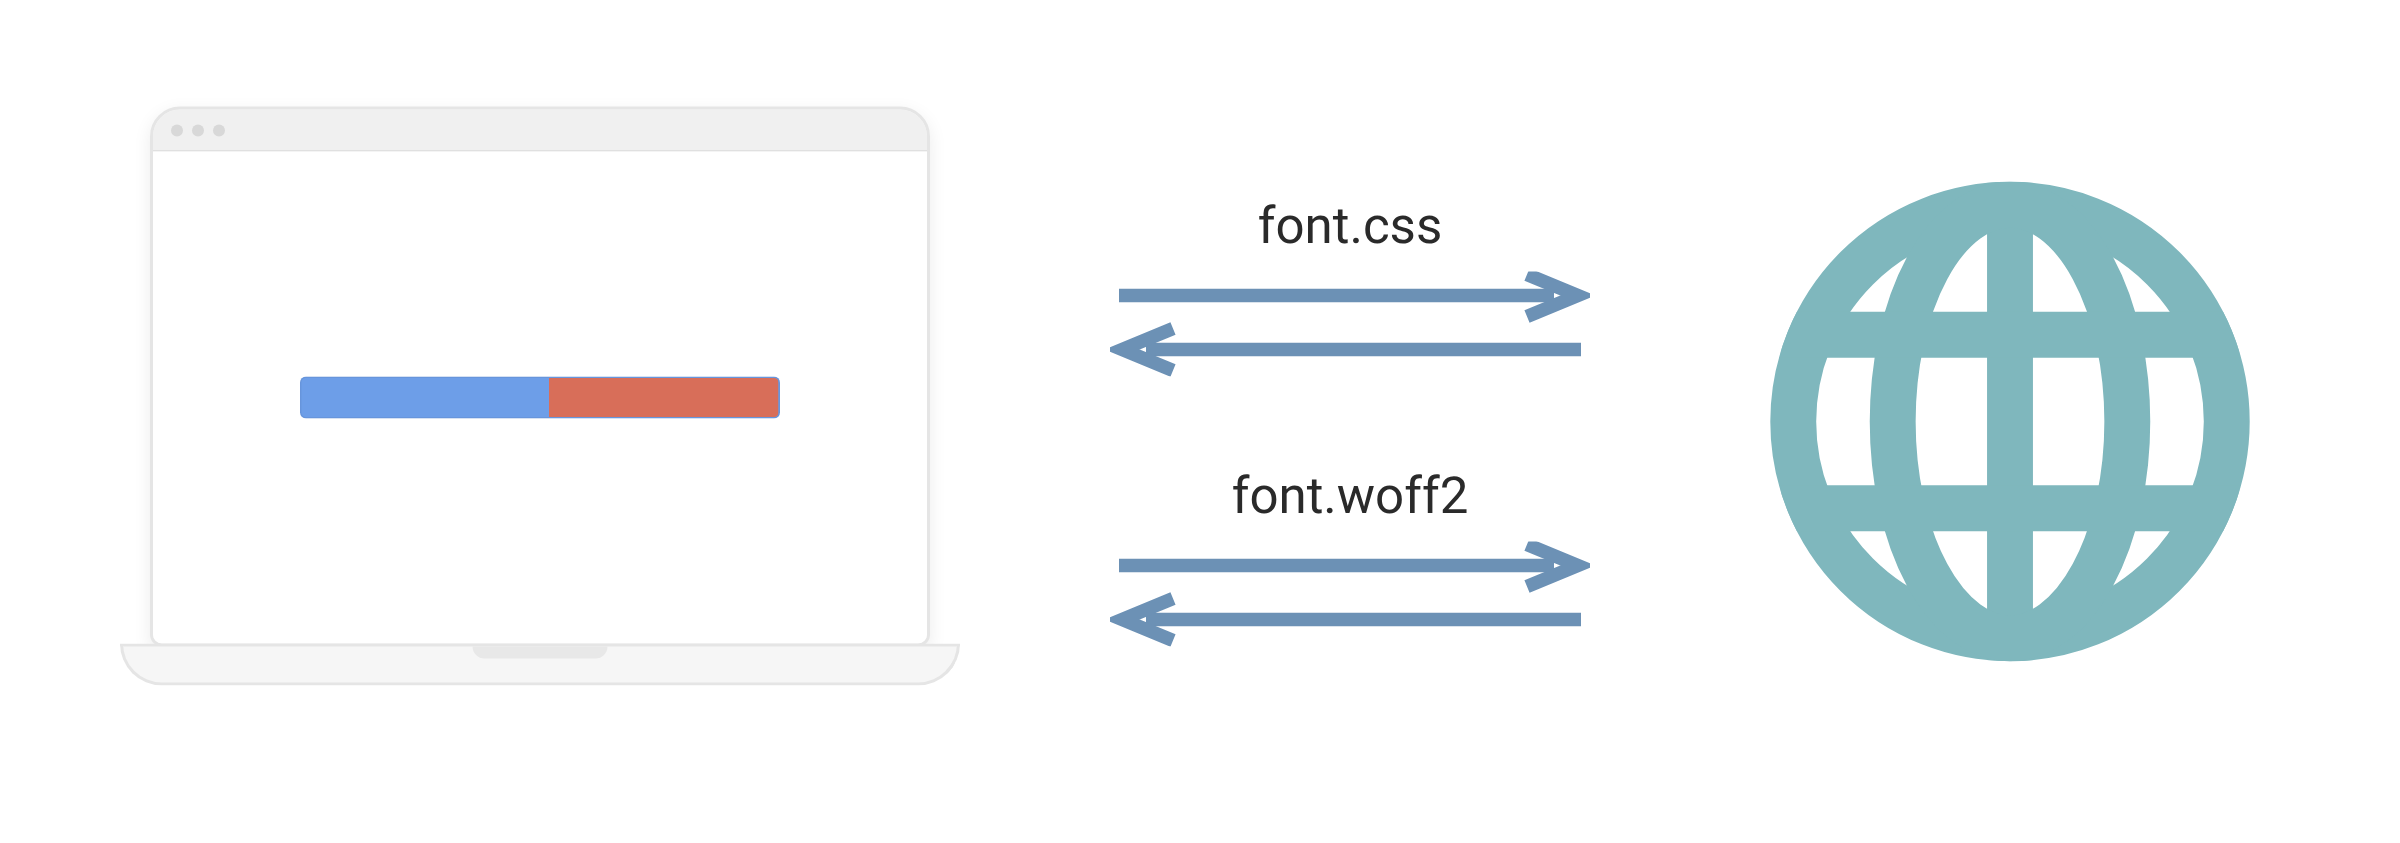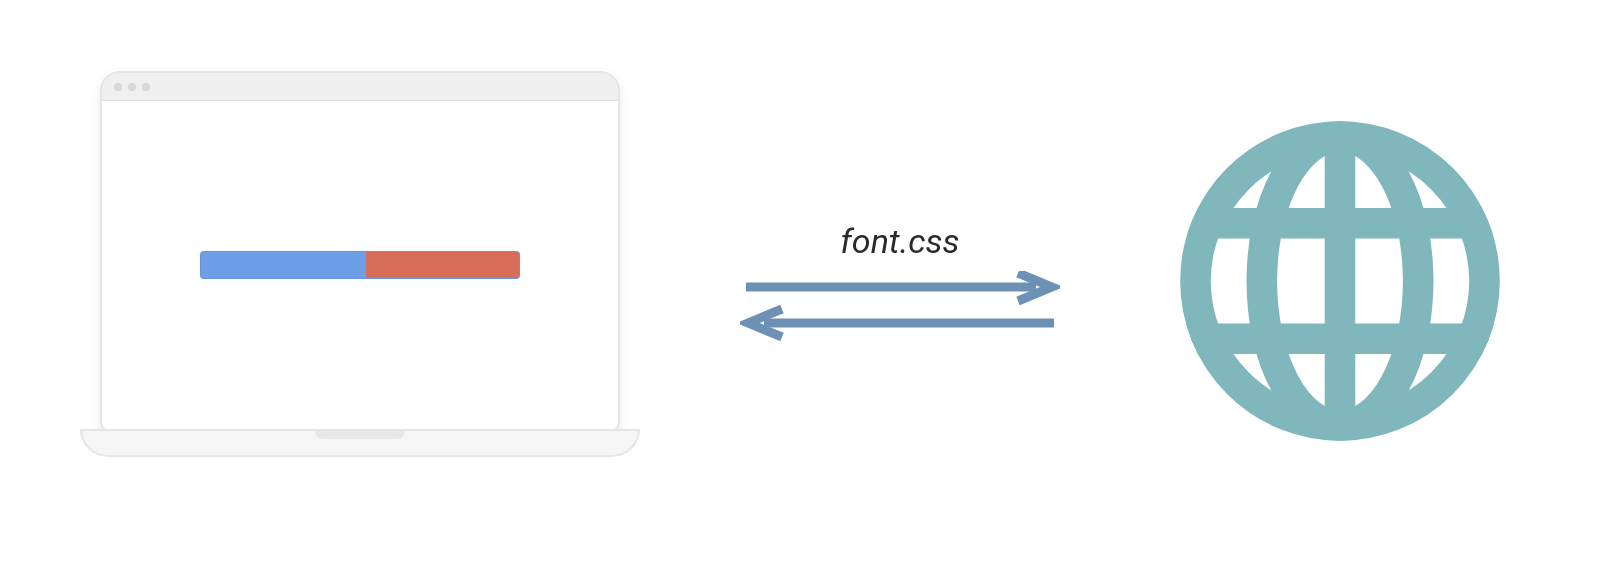--- a/index.html
+++ b/index.html
@@ -102,21 +102,20 @@
     display: flex;
     flex-direction: column;
     align-items: center;
     gap: 8px;
   }
   .flow-label {
     font-size: 34px;
     color: #2a2a2a;
     font-weight: 400;
     margin-bottom: 2px;
-    font-style: italic;
   }
   .arrow-pair svg { display: block; }
   
   .globe-wrap {
     width: 360px;
     display: flex;
     align-items: center;
     justify-content: center;
   }
 </style>
@@ -152,20 +151,33 @@
 
             <line x1="6" y1="16" x2="296" y2="16"></line>
             <polyline points="278,2 312,16 278,30" stroke-linejoin="miter"></polyline>
 
             <line x1="24" y1="52" x2="314" y2="52"></line>
             <polyline points="42,38 8,52 42,66" stroke-linejoin="miter"></polyline>
           </g>
         </svg>
       </div>
     </div>
+    <div class="flow">
+      <div class="flow-label">font.woff2</div>
+      <div class="arrow-pair">
+        <svg width="320" height="70" viewBox="0 0 320 70">
+          <g fill="none" stroke="#6c91b5" stroke-width="9" stroke-linecap="butt">
+            <line x1="6" y1="16" x2="296" y2="16"></line>
+            <polyline points="278,2 312,16 278,30" stroke-linejoin="miter"></polyline>
+            <line x1="24" y1="52" x2="314" y2="52"></line>
+            <polyline points="42,38 8,52 42,66" stroke-linejoin="miter"></polyline>
+          </g>
+        </svg>
+      </div>
+    </div>
   </div>
 
   <div class="globe-wrap">
     <svg width="340" height="340" viewBox="0 0 200 200">
       <defs>
         <clipPath id="globeClip">
             <circle cx="100" cy="100" r="94"></circle>
           </clipPath>
       </defs>
       <g fill="none" stroke="#7fb7bd" stroke-width="18">

